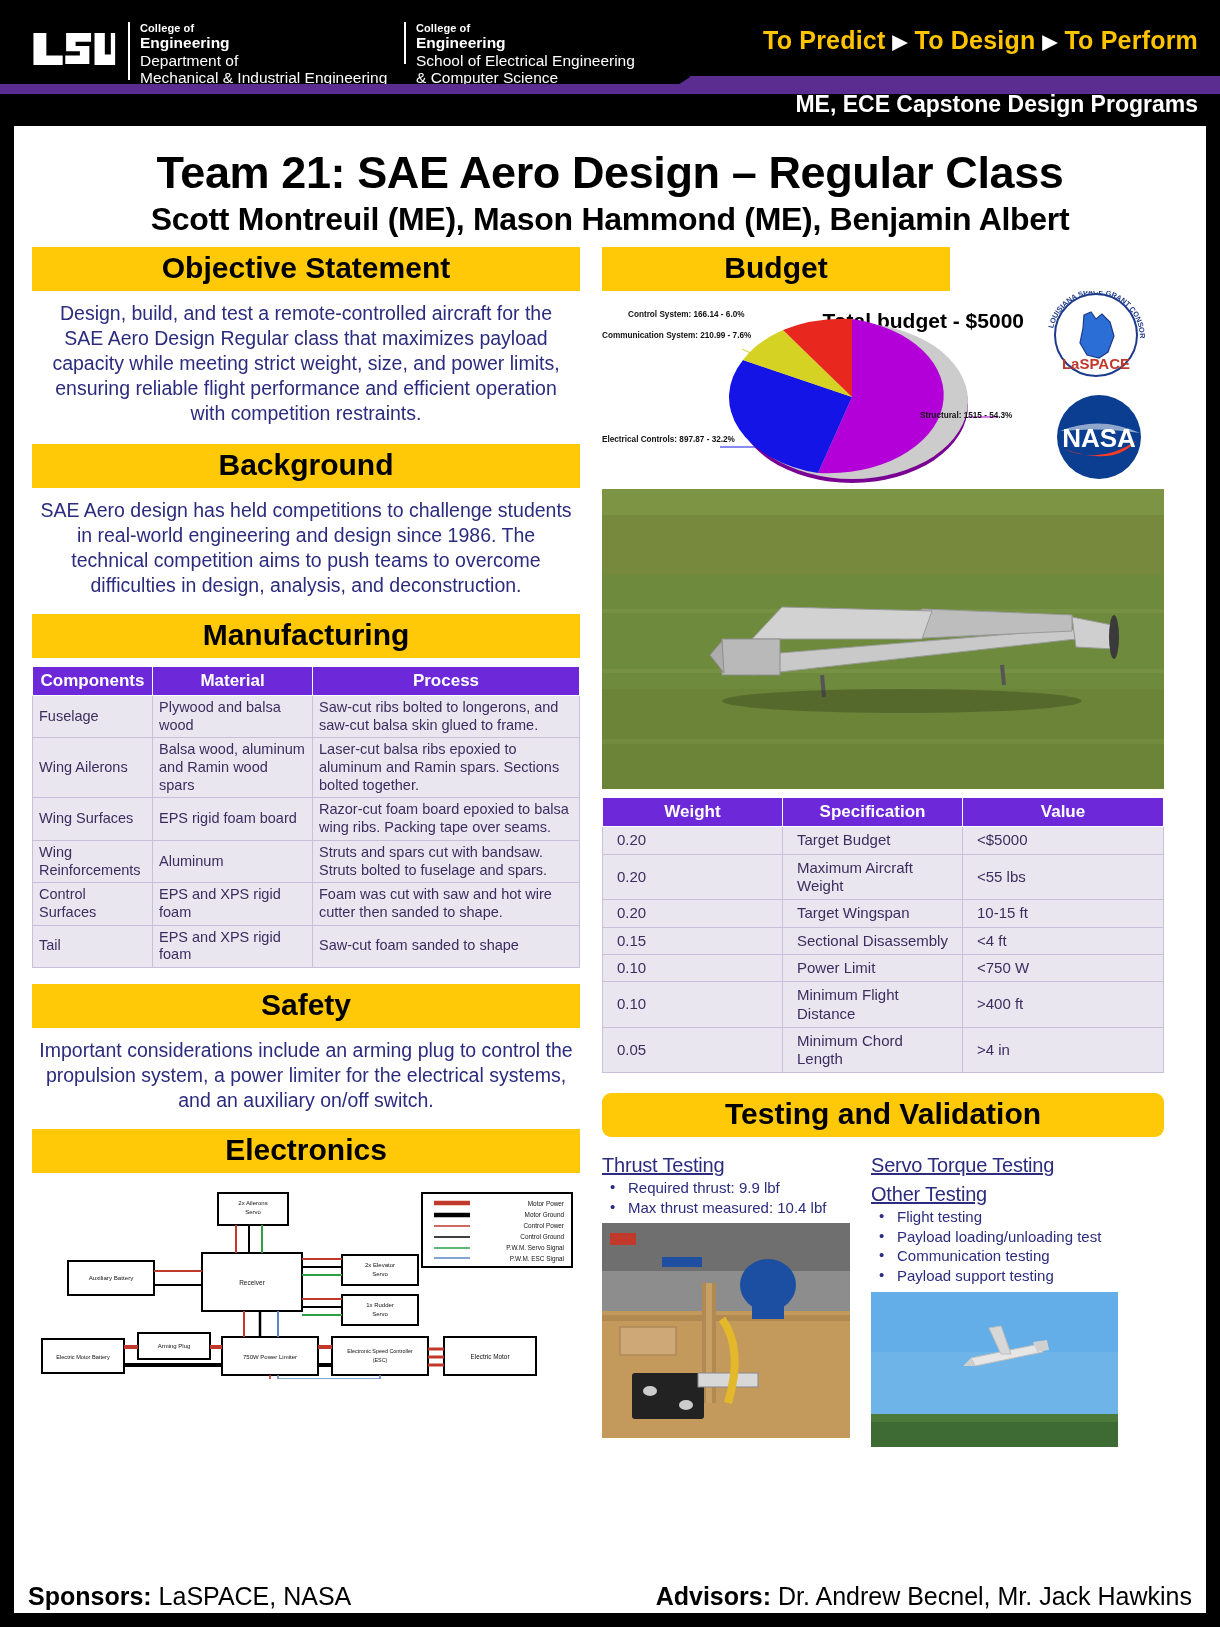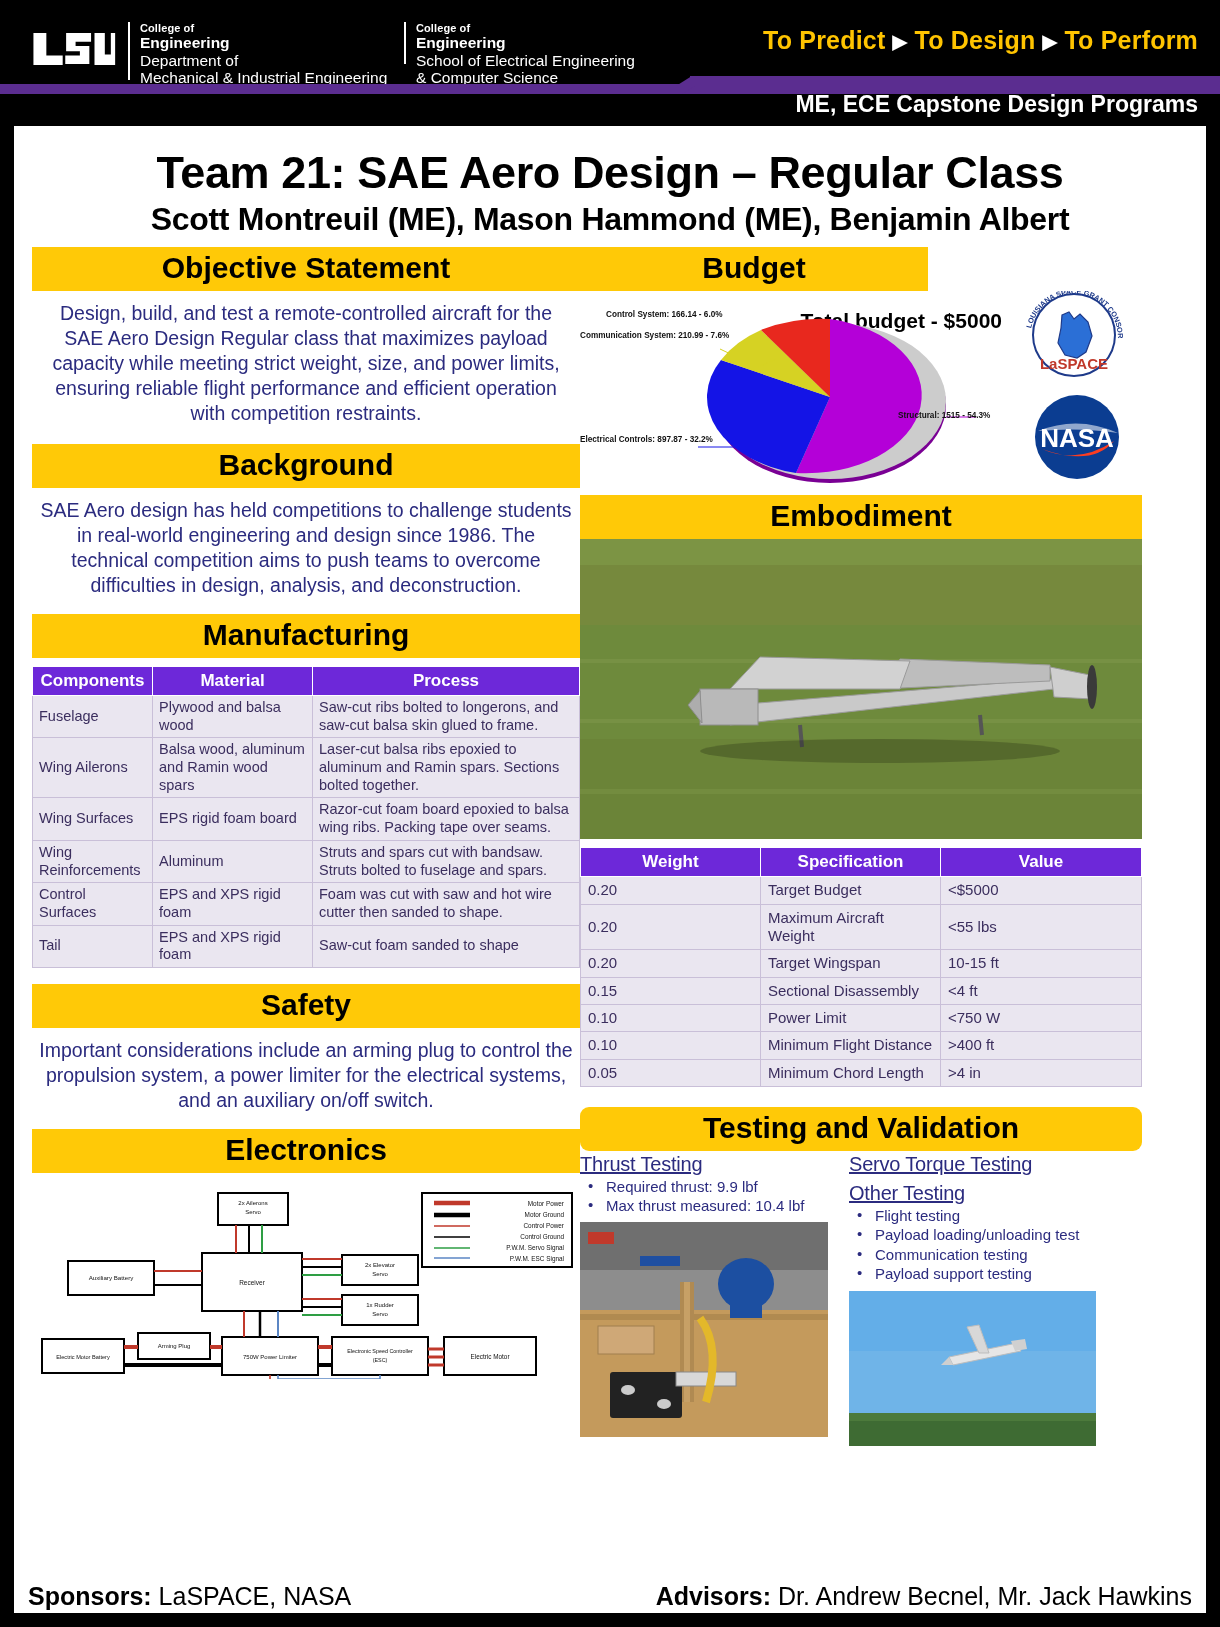--- a/index.html
+++ b/index.html
@@ -54,21 +54,21 @@
     padding: 10px 18px 4px 18px;
   }
   .title {
     text-align: center; font-size: 45px; font-weight: bold;
     color: #000; letter-spacing: -.4px; margin-top: 14px; line-height: 1.0;
   }
   .authors {
     text-align: center; font-size: 32px; font-weight: bold;
     color: #000; line-height: 1.14; margin-top: 6px; letter-spacing: -.3px;
   }
-  .cols { display: flex; margin-top: 10px; }
+  .cols { display: flex; gap: 22px; margin-top: 10px; }
   .col-l { width: 548px; }
   .col-r { width: 562px; }
   .band {
     background: #FFC907; color: #000;
     font-size: 30px; font-weight: bold; text-align: center;
     padding: 6px 0 8px 0; line-height: 1;
   }
   .body-text {
     color: #2B2B7F; font-size: 19.5px; text-align: center;
     line-height: 1.28; padding: 10px 6px 0 6px;
@@ -82,37 +82,37 @@
   td {
     background: #EAE6F0; color: #3B2E5E; font-size: 14.5px;
     padding: 3px 6px; border: 1px solid #C9BFD8; vertical-align: middle;
     line-height: 1.22;
   }
   .mtable td:nth-child(1) { width: 120px; }
   .mtable td:nth-child(2) { width: 160px; }
   .stable td:nth-child(1) { width: 180px; font-size: 15px; }
   .stable td:nth-child(2) { width: 180px; font-size: 15px; }
   .stable td:nth-child(3) { font-size: 15px; }
-  .stable td { padding: 4px 7px; }
+  .stable td { padding: 4px 14px; }
   
   .budget-area { position: relative; height: 198px; }
   .total-budget {
     position: absolute; right: 140px; top: 18px;
     font-size: 21px; font-weight: bold; color: #000; white-space: nowrap;
   }
   .pie-wrap { position: absolute; left: 0; top: 6px; width: 420px; height: 190px; }
   .pie-lbl { position: absolute; font-size: 8.2px; font-weight: bold; color: #111; white-space: nowrap; }
   .logos { position: absolute; right: 0; top: 0; width: 130px; }
   .laspace { width: 124px; height: 92px; }
   .nasa { width: 106px; height: 96px; margin: 2px auto 0 auto; display:block; }
   
   .photo { width: 100%; display: block; border: 0; }
   .emb-photo { height: 300px; }
   
-  .test-cols { display: flex; gap: 14px; margin-top: 2px; }
+  .test-cols { display: flex; gap: 14px; margin-top: 17px; }
   .test-l { width: 255px; }
   .test-r { width: 290px; }
   .t-head {
     color: #2B2B7F; font-size: 20px; text-decoration: underline;
     margin-bottom: 1px; letter-spacing: -.2px;
   }
   .t-list { list-style: none; }
   .t-list li {
     color: #2B2B7F; font-size: 15px; line-height: 1.3;
     padding-left: 26px; position: relative;
@@ -363,21 +363,20 @@
           </svg>
           <svg class="nasa" viewBox="0 0 106 96">
             <circle cx="53" cy="48" r="42" fill="#0B3D91"></circle>
             <path d="M14 42 q40 -16 80 2 q-38 -6 -80 -2 Z" fill="#fff" opacity=".55"></path>
             <path d="M18 60 q36 16 72 -8 q-22 26 -72 8 Z" fill="#FC3D21"></path>
             <text x="53" y="58" font-size="26" font-weight="bold" text-anchor="middle" fill="#fff" font-family="Liberation Sans, sans-serif">NASA</text>
           </svg>
         </div>
       </div>
 
-      <div class="band" style="margin-top:6px;">Embodiment</div>
       <div class="photo emb-photo">
         <svg viewBox="0 0 562 300" width="100%" height="300" preserveAspectRatio="none">
           <rect width="562" height="300" fill="#6E8A3C"></rect>
           <rect y="0" width="562" height="26" fill="#7C9444"></rect>
           <rect y="26" width="562" height="60" fill="#76893D"></rect>
           <rect y="200" width="562" height="100" fill="#6B8438"></rect>
           <g opacity=".25">
             <rect y="120" width="562" height="4" fill="#93a95c"></rect>
             <rect y="180" width="562" height="4" fill="#93a95c"></rect>
             <rect y="250" width="562" height="5" fill="#8ca254"></rect>

